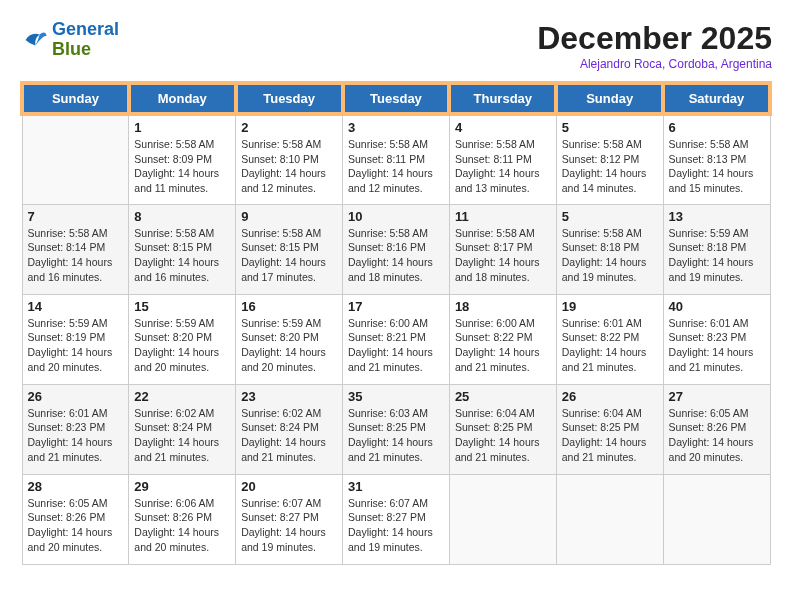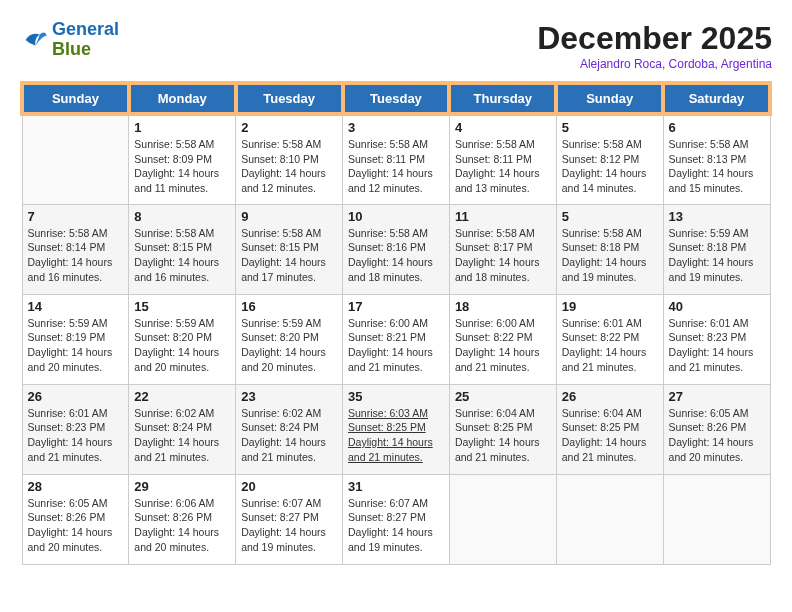--- a/index.html
+++ b/index.html
@@ -292,21 +292,21 @@
         </td>
         <td>
           <span class="day-num">23</span>
           <div class="day-info" style="white-space: pre-line;">Sunrise: 6:02 AM
 Sunset: 8:24 PM
 Daylight: 14 hours
 and 21 minutes.</div>
         </td>
         <td>
           <span class="day-num">35</span>
-          <div class="day-info" style="white-space: pre-line; text-decoration: underline;">Sunrise: 6:03 AM
+          <div class="day-info" style="white-space: pre-line;">Sunrise: 6:03 AM
 Sunset: 8:25 PM
 Daylight: 14 hours
 and 21 minutes.</div>
         </td>
         <td>
           <span class="day-num">25</span>
           <div class="day-info" style="white-space: pre-line;">Sunrise: 6:04 AM
 Sunset: 8:25 PM
 Daylight: 14 hours
 and 21 minutes.</div>

